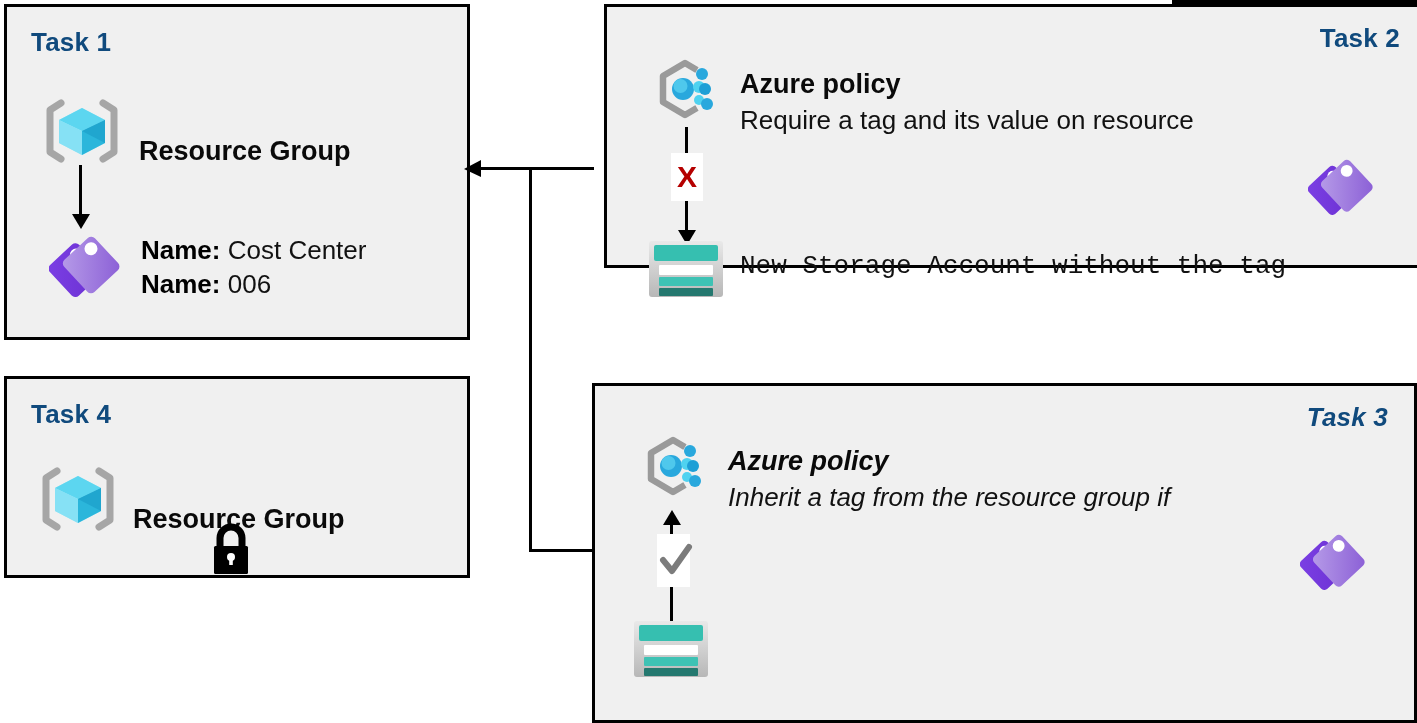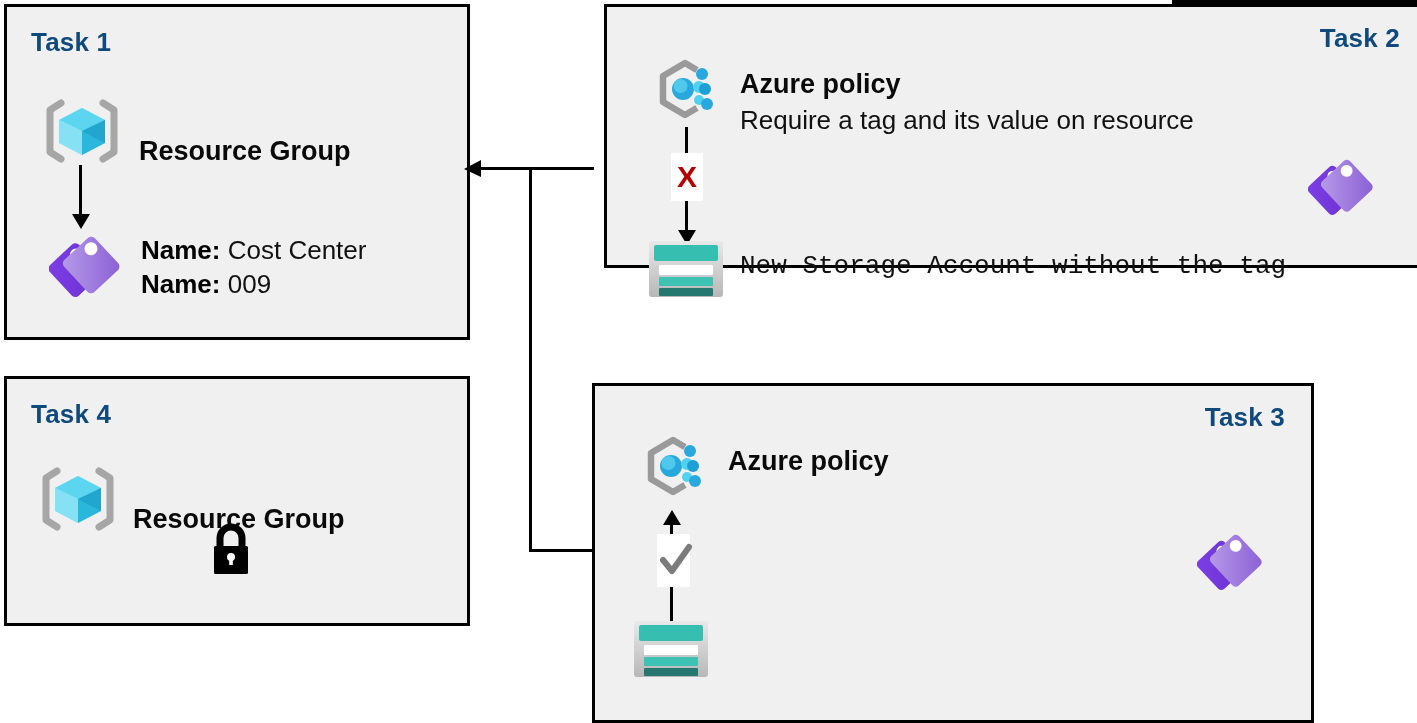--- a/index.html
+++ b/index.html
@@ -20,23 +20,23 @@
   }
 
   
   .panel {
     position: absolute;
     background: #f0f0f0;
     border: 3px solid #000000;
     box-sizing: border-box;
   }
   #panel-task1 { left: 4px;   top: 4px;   width: 466px; height: 336px; }
-  #panel-task4 { left: 4px;   top: 376px; width: 466px; height: 250px; }
+  #panel-task4 { left: 4px;   top: 376px; width: 466px; height: 202px; }
   #panel-task2 { left: 604px; top: 4px;   width: 825px; height: 264px; }
-  #panel-task3 { left: 592px; top: 383px; width: 722px; height: 340px; }
+  #panel-task3 { left: 592px; top: 383px; width: 825px; height: 340px; font-style: italic; }
 
   
   #topbar-step {
     position: absolute;
     left: 1172px;
     top: 0px;
     width: 245px;
     height: 4px;
     background: #000000;
   }
@@ -171,21 +171,21 @@
           </g>
         </svg>
       </span>
       <span class="name-value" style="position:relative; margin-left:16px;">
         <span>
           <b>Name:</b>
           <span>Cost Center</span>
         </span><br>
         <span>
           <b>Name:</b>
-          <span>009</span>
+          <span>006</span>
         </span>
       </span>
     </div>
   </div>
 
   <div class="panel" id="panel-task4">
     <div class="task-label left">Task 4</div>
 
     <div class="row" style="left:34px; top:88px;">
       <span class="rg-icon">
@@ -314,20 +314,21 @@
         </defs>
         <rect x="3" y="3" width="74" height="56" rx="3" fill="url(#stg3)"></rect>
         <rect x="8" y="7" width="64" height="16" rx="2" fill="#36BFB0"></rect>
         <rect x="13" y="27" width="54" height="10" rx="1" fill="#ffffff"></rect>
         <rect x="13" y="39" width="54" height="9" rx="1" fill="#3EC2B4"></rect>
         <rect x="13" y="50" width="54" height="8" rx="1" fill="#24786F"></rect>
       </svg>
     </span>
 
     <div style="position:absolute; left:133px; top:60px;" class="hdr">Azure policy</div>
+    <div style="position:absolute; left:133px; top:96px;" class="bodytext">Inherit a tag from the resource group if</div>
 
     <span class="tag-icon" style="position:absolute; right:44px; top:140px;">
       <svg width="70" height="64" viewBox="0 0 76 70" aria-hidden="true">
         <defs>
           <linearGradient id="tgA3" x1="0" y1="0" x2="1" y2="1">
             <stop offset="0%" stop-color="#7B3FE4"></stop>
             <stop offset="100%" stop-color="#6A2FD0"></stop>
           </linearGradient>
           <linearGradient id="tgB3" x1="0" y1="0" x2="1" y2="1">
             <stop offset="0%" stop-color="#B69BE8"></stop>

